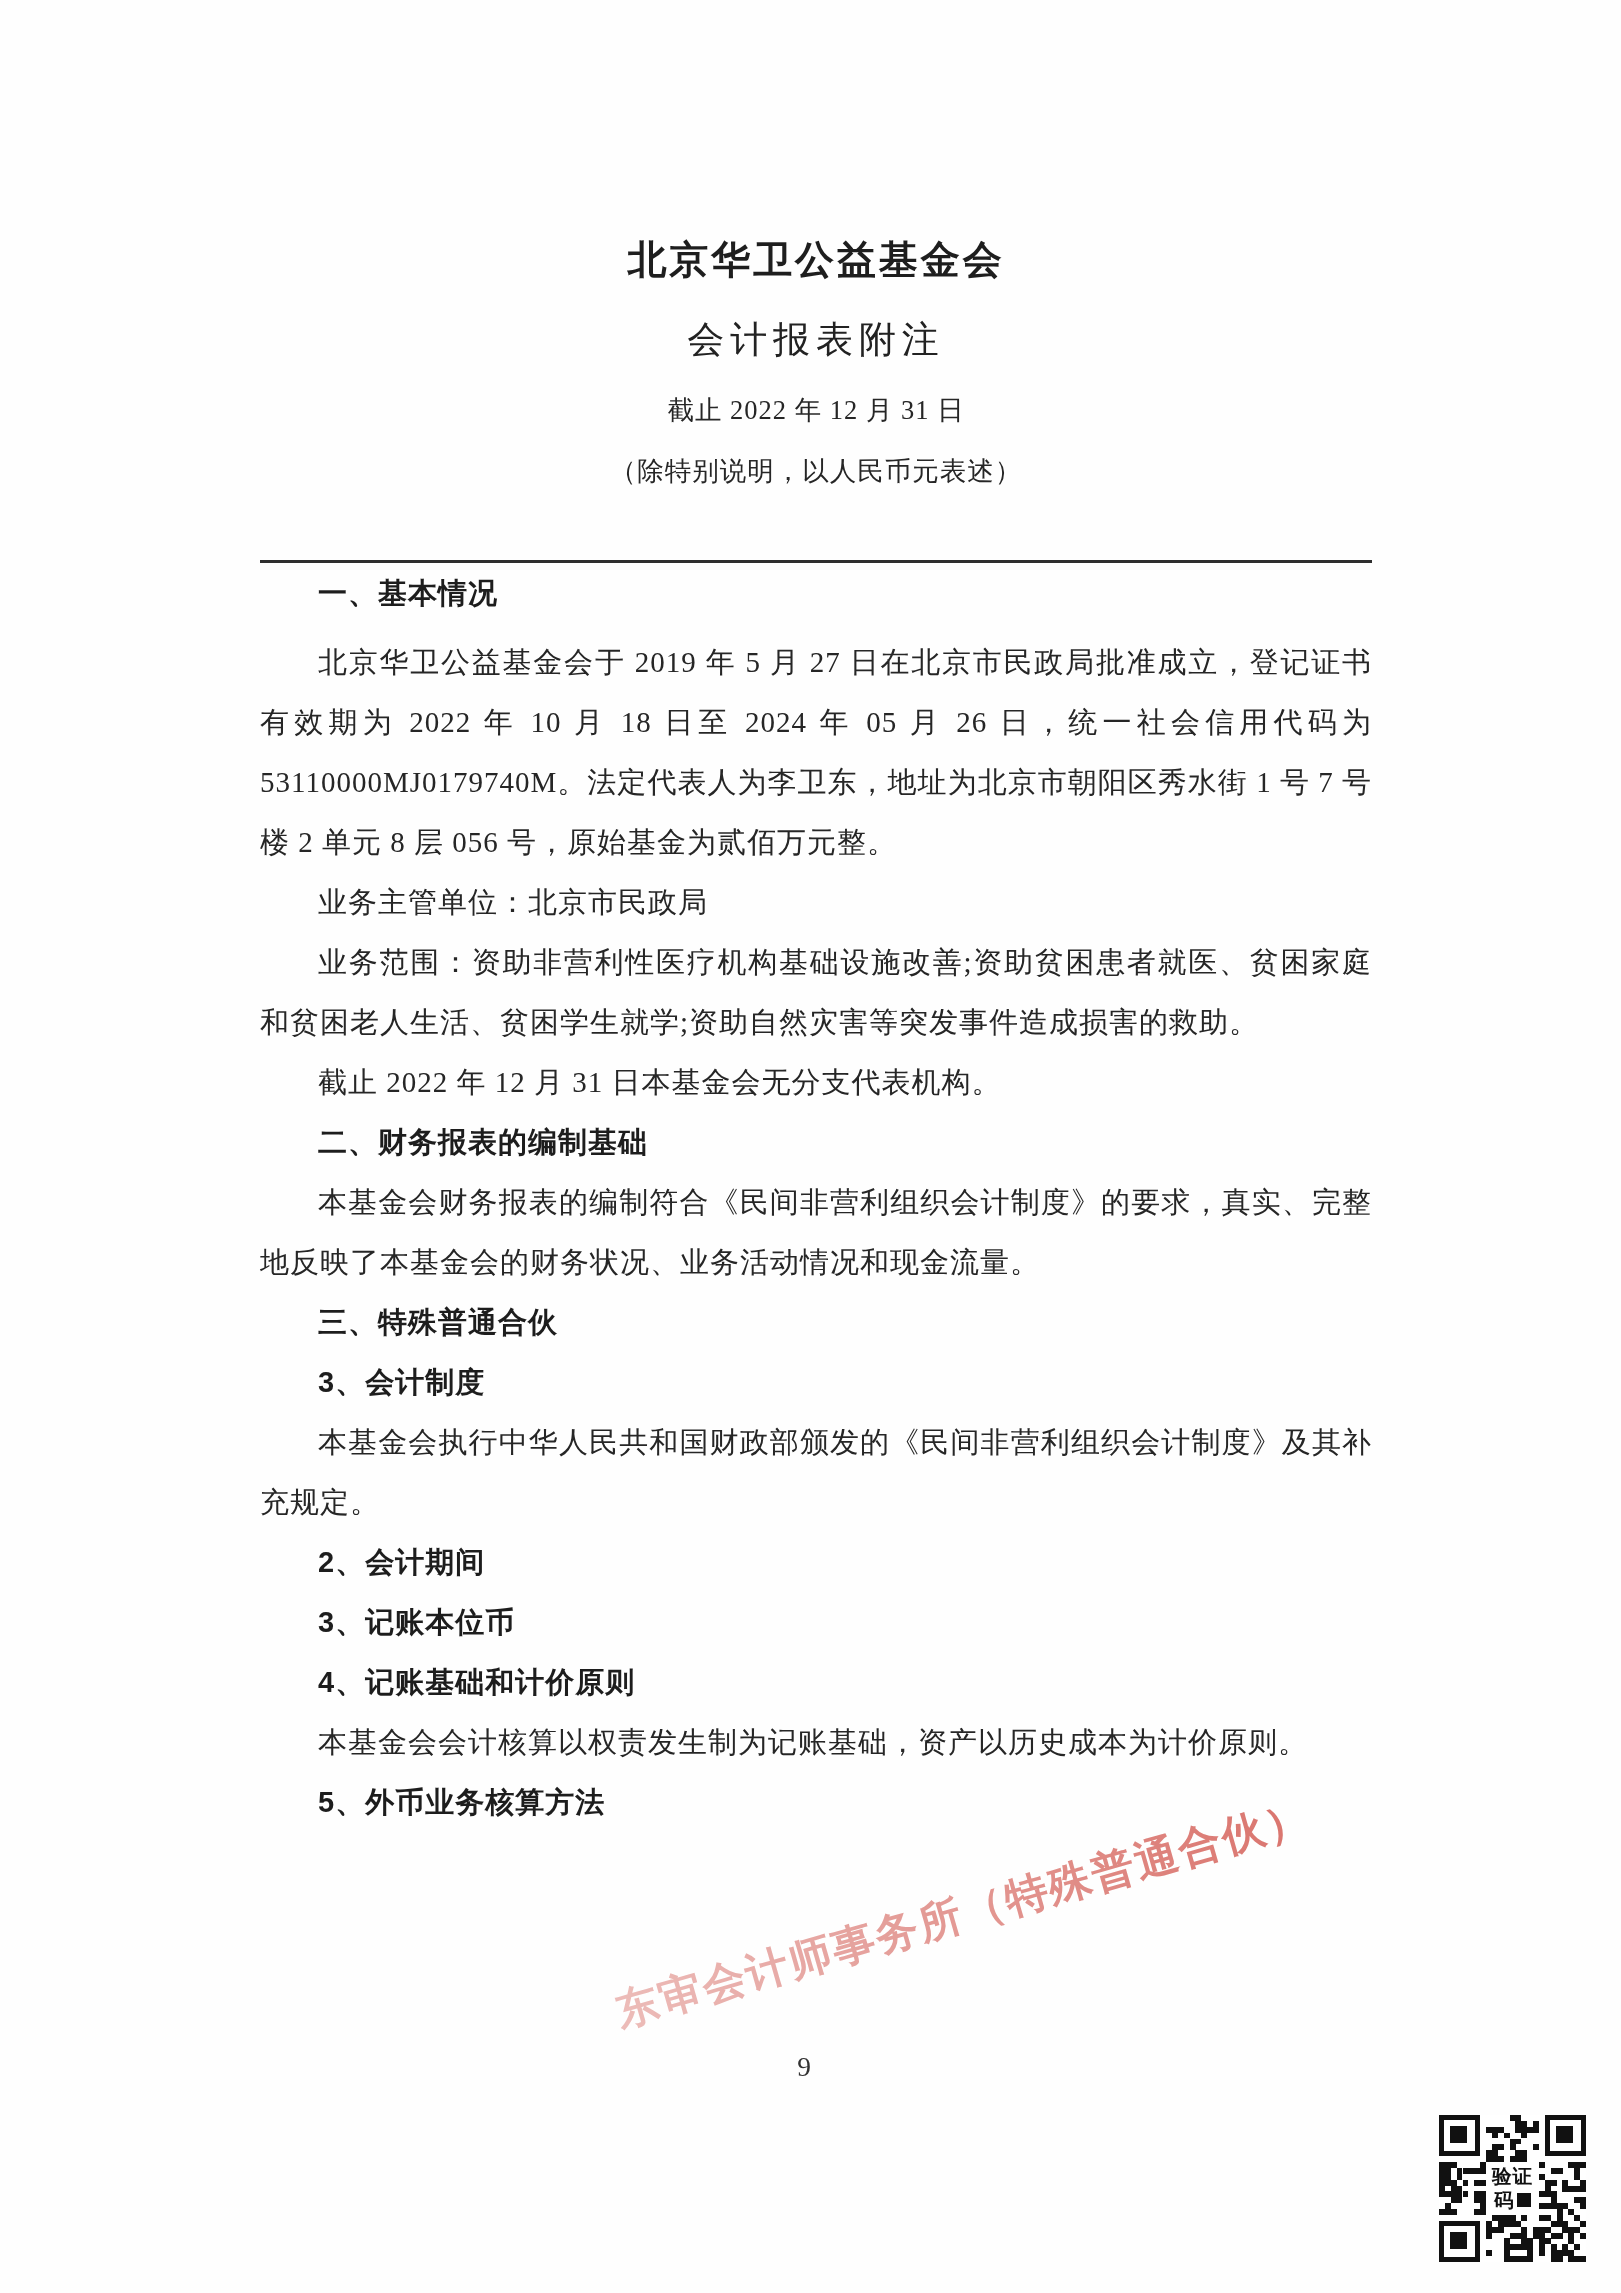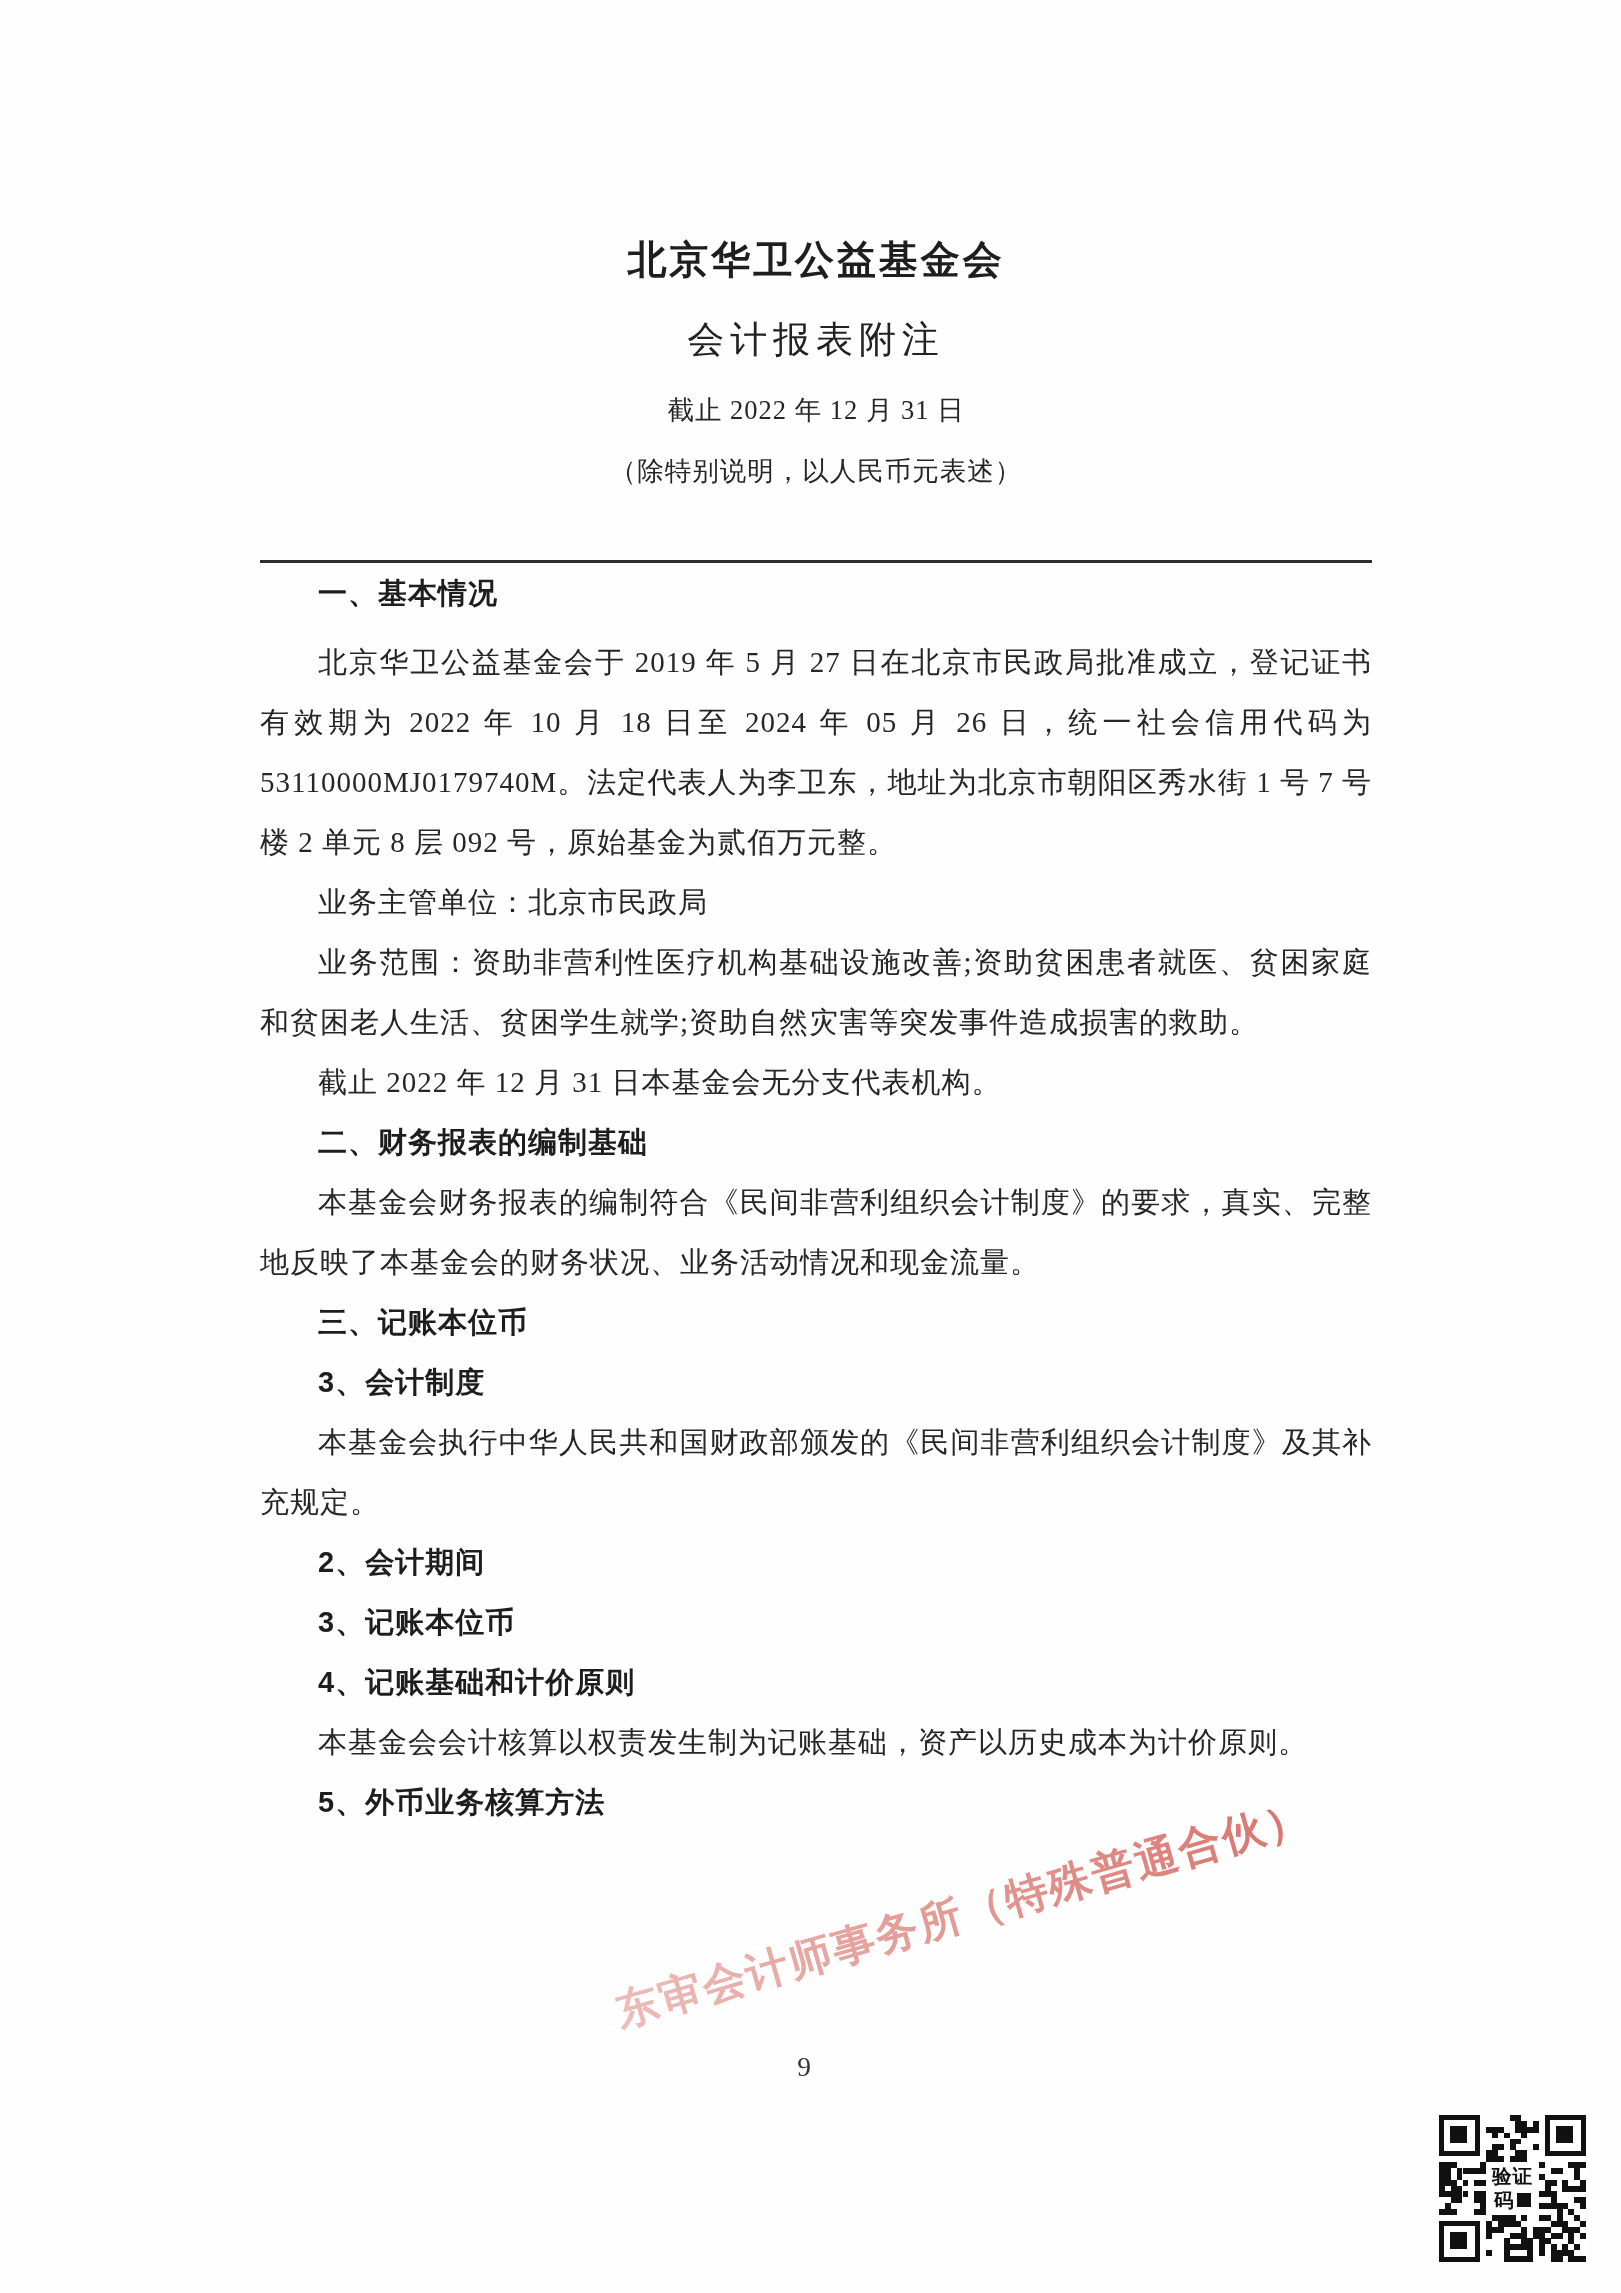--- a/index.html
+++ b/index.html
@@ -63,29 +63,29 @@
 
 <div class="page">
   <div class="content">
     <div class="doc-title">北京华卫公益基金会</div>
     <div class="doc-subtitle">会计报表附注</div>
     <div class="doc-date">截止 2022 年 12 月 31 日</div>
     <div class="doc-note">（除特别说明，以人民币元表述）</div>
     <div class="divider"></div>
 
     <h3 class="sec-heading">一、基本情况</h3>
-    <p class="body-para first-para">北京华卫公益基金会于 2019 年 5 月 27 日在北京市民政局批准成立，登记证书有效期为 2022 年 10 月 18 日至 2024 年 05 月 26 日，统一社会信用代码为 53110000MJ0179740M。法定代表人为李卫东，地址为北京市朝阳区秀水街 1 号 7 号楼 2 单元 8 层 092 号，原始基金为贰佰万元整。</p>
+    <p class="body-para first-para">北京华卫公益基金会于 2019 年 5 月 27 日在北京市民政局批准成立，登记证书有效期为 2022 年 10 月 18 日至 2024 年 05 月 26 日，统一社会信用代码为 53110000MJ0179740M。法定代表人为李卫东，地址为北京市朝阳区秀水街 1 号 7 号楼 2 单元 8 层 056 号，原始基金为贰佰万元整。</p>
     <p class="body-para">业务主管单位：北京市民政局</p>
     <p class="body-para">业务范围：资助非营利性医疗机构基础设施改善;资助贫困患者就医、贫困家庭和贫困老人生活、贫困学生就学;资助自然灾害等突发事件造成损害的救助。</p>
     <p class="body-para">截止 2022 年 12 月 31 日本基金会无分支代表机构。</p>
 
     <h3 class="sec-heading">二、财务报表的编制基础</h3>
     <p class="body-para">本基金会财务报表的编制符合《民间非营利组织会计制度》的要求，真实、完整地反映了本基金会的财务状况、业务活动情况和现金流量。</p>
 
-    <h3 class="sec-heading">三、记账本位币</h3>
+    <h3 class="sec-heading">三、特殊普通合伙</h3>
 
     <h3 class="sec-heading">3、会计制度</h3>
     <p class="body-para">本基金会执行中华人民共和国财政部颁发的《民间非营利组织会计制度》及其补充规定。</p>
 
     <h3 class="sec-heading">2、会计期间</h3>
 
     <h3 class="sec-heading">3、记账本位币</h3>
 
     <h3 class="sec-heading">4、记账基础和计价原则</h3>
     <p class="body-para">本基金会会计核算以权责发生制为记账基础，资产以历史成本为计价原则。</p>

